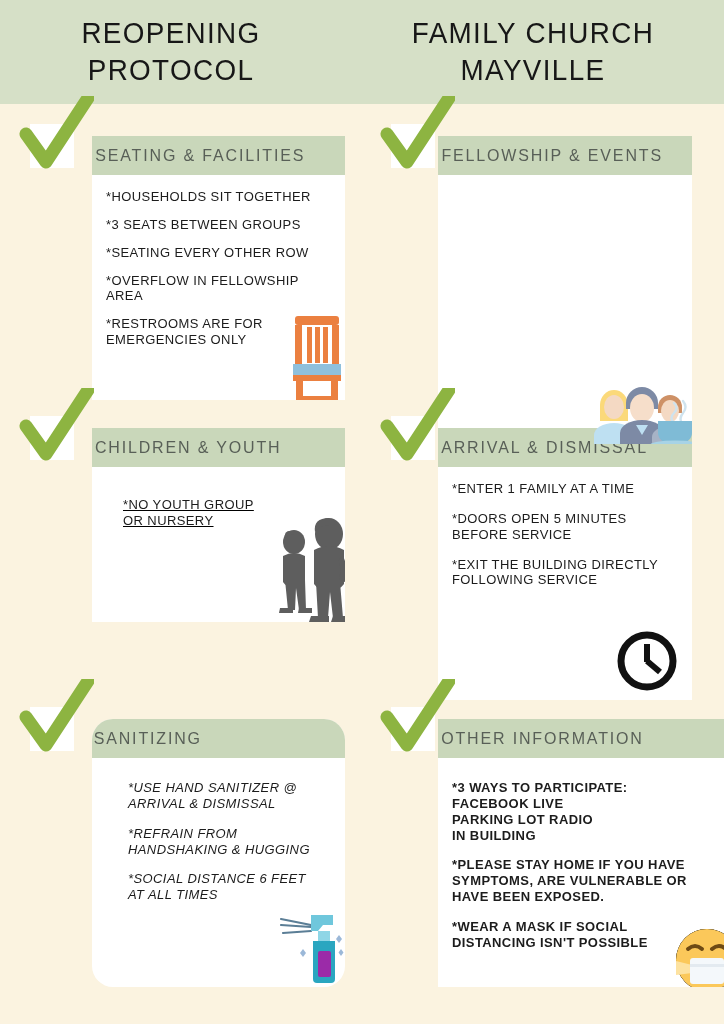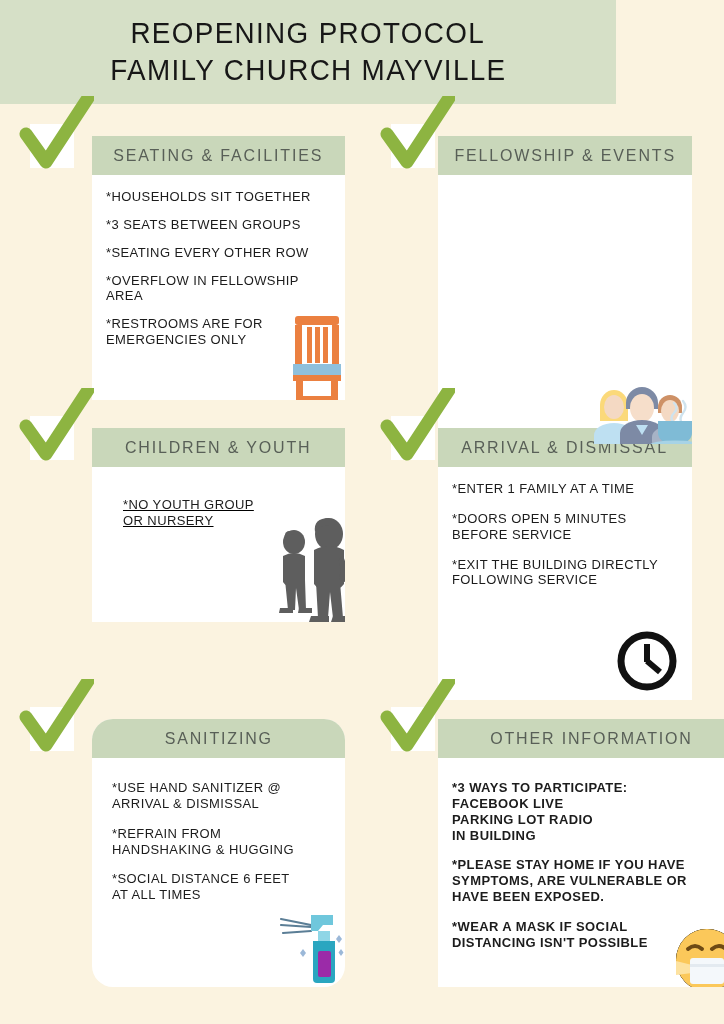--- a/index.html
+++ b/index.html
@@ -11,25 +11,25 @@
   body {
     background: #FBF3E0;
     font-family: "Liberation Sans", sans-serif;
     position: relative;
   }
 
   
   .header {
     position: absolute;
     left: 0; top: 0;
-    width: 616px;
+    width: 724px;
     height: 104px;
     background: #D6E0C7;
     display: flex;
-    flex-direction: column;
+    flex-direction: row;
     align-items: center;
     justify-content: center;
   }
   .header-line {
     font-size: 29px;
     letter-spacing: 1.4px;
     color: #171717;
     font-weight: 400;
     line-height: 1.28;
     text-align: center;
@@ -41,21 +41,20 @@
   .card {
     position: absolute;
     background: #FFFFFF;
     overflow: hidden;
   }
   .card-head {
     height: 39px;
     background: #C9D7BA;
     display: flex;
     align-items: center;
-    justify-content: center;
   }
   .card-head-text {
     font-size: 16.5px;
     letter-spacing: 1.9px;
     color: #585f57;
     white-space: nowrap;
     transform: scaleX(0.97);
   }
   .card-body {
     position: relative;
@@ -262,21 +261,21 @@
       <path d="M31 31 l13 11" stroke="#111111" stroke-width="6" stroke-linecap="butt"></path>
     </svg>
   </div>
 </div>
 
 <div class="card" style="left:92px; top:719px; width:253px; height:268px;border-radius:21px;">
   <div class="card-head">
     <span class="card-head-text">SANITIZING</span>
   </div>
   <div class="card-body">
-    <div class="bullets pad-top-md" style="padding-left:20px;">
+    <div class="bullets pad-top-md" style="padding-left:36px;font-style:italic;">
       <div class="bullet tight">*USE HAND SANITIZER @
 ARRIVAL &amp; DISMISSAL</div>
       <div class="bullet tight">*REFRAIN FROM
 HANDSHAKING &amp; HUGGING</div>
       <div class="bullet tight">*SOCIAL DISTANCE 6 FEET
 AT ALL TIMES</div>
     </div>
 
     <svg class="art" style="right:-4px; bottom:2px;" width="72" height="80" viewBox="0 0 72 80">
       <path d="M4 14 l30 6 M4 20 l30 2 M6 28 l28 -2" stroke="#5B7E96" stroke-width="2.2" fill="none" stroke-linecap="round"></path>

